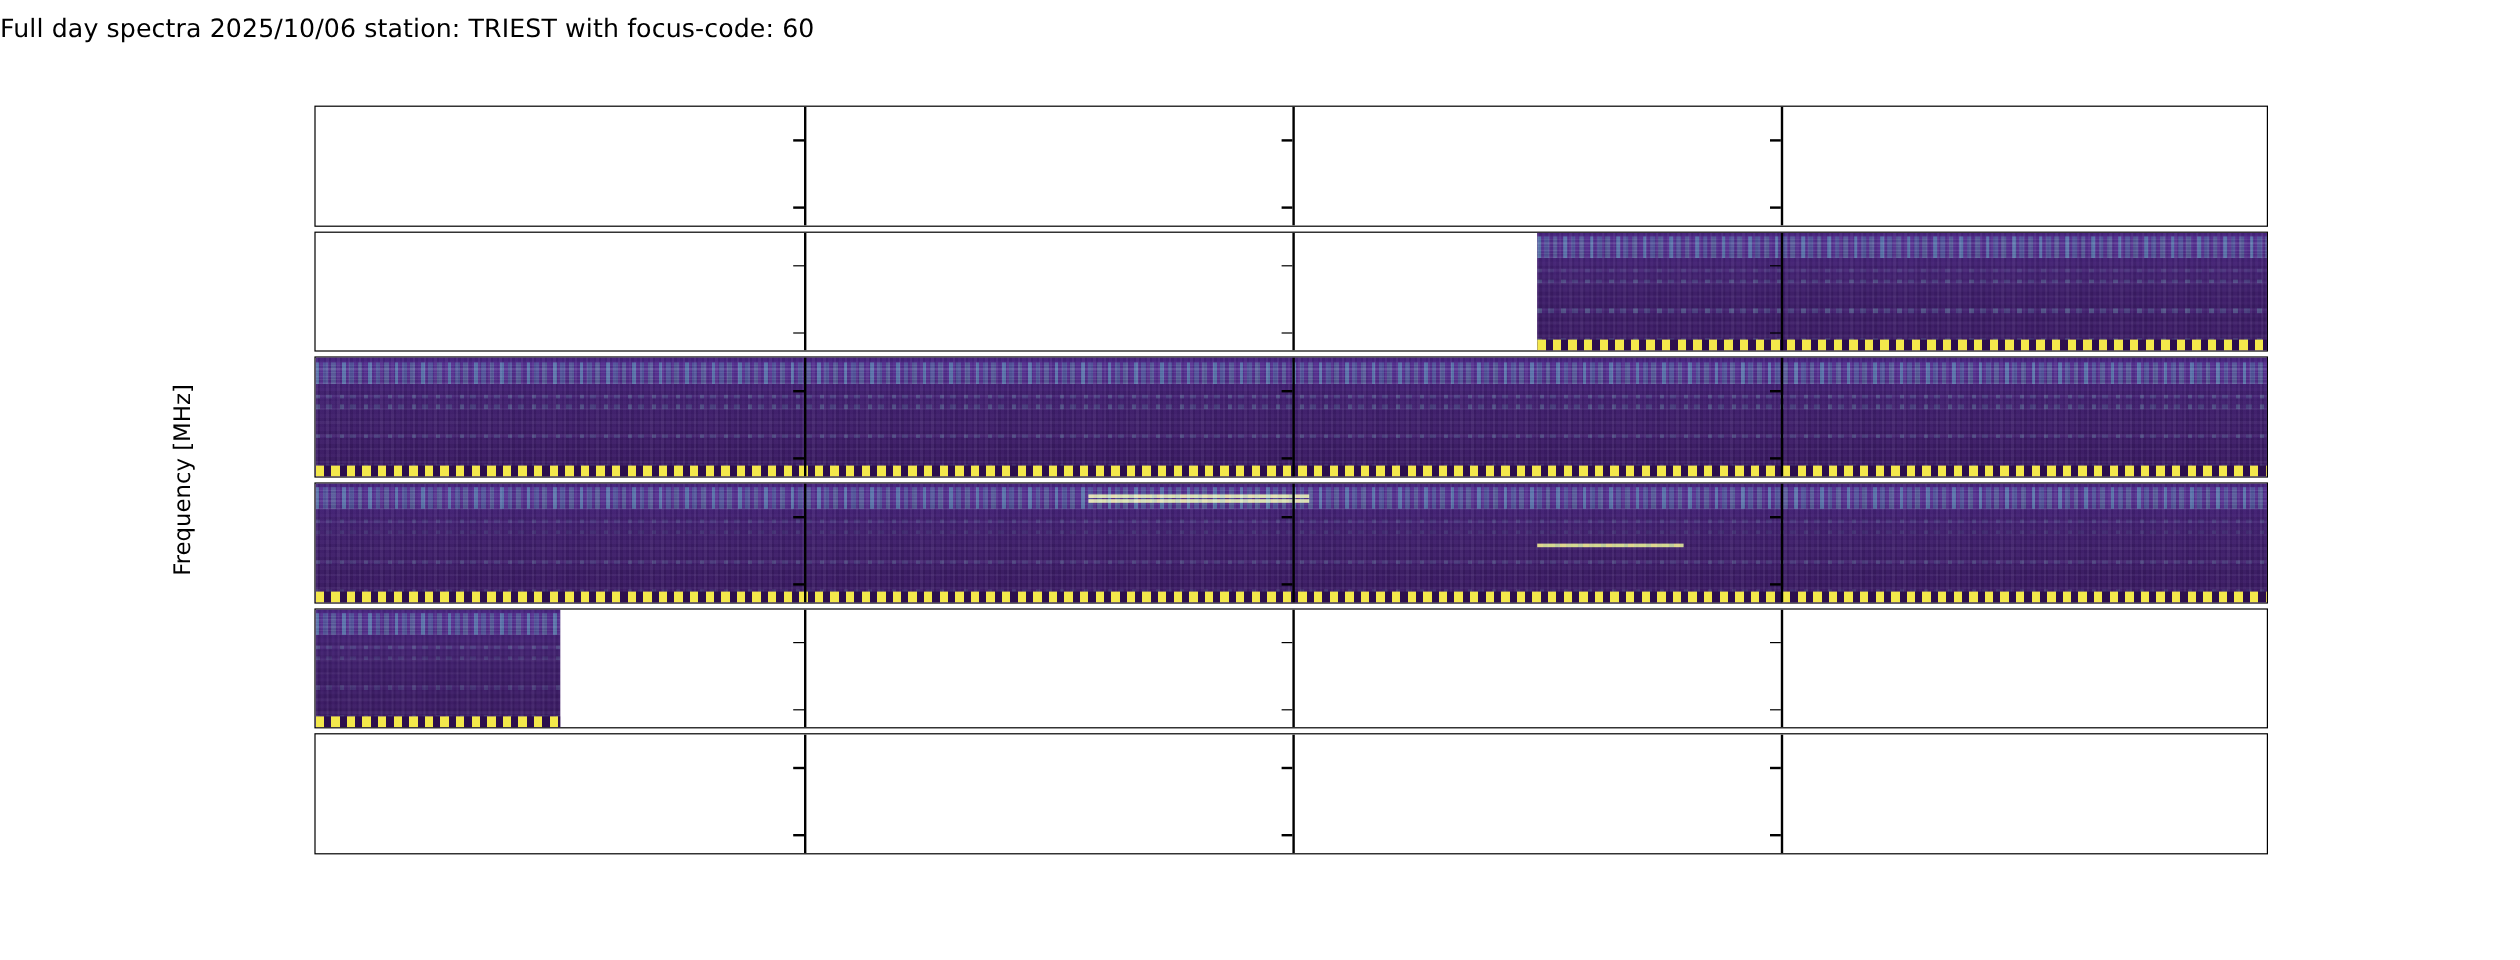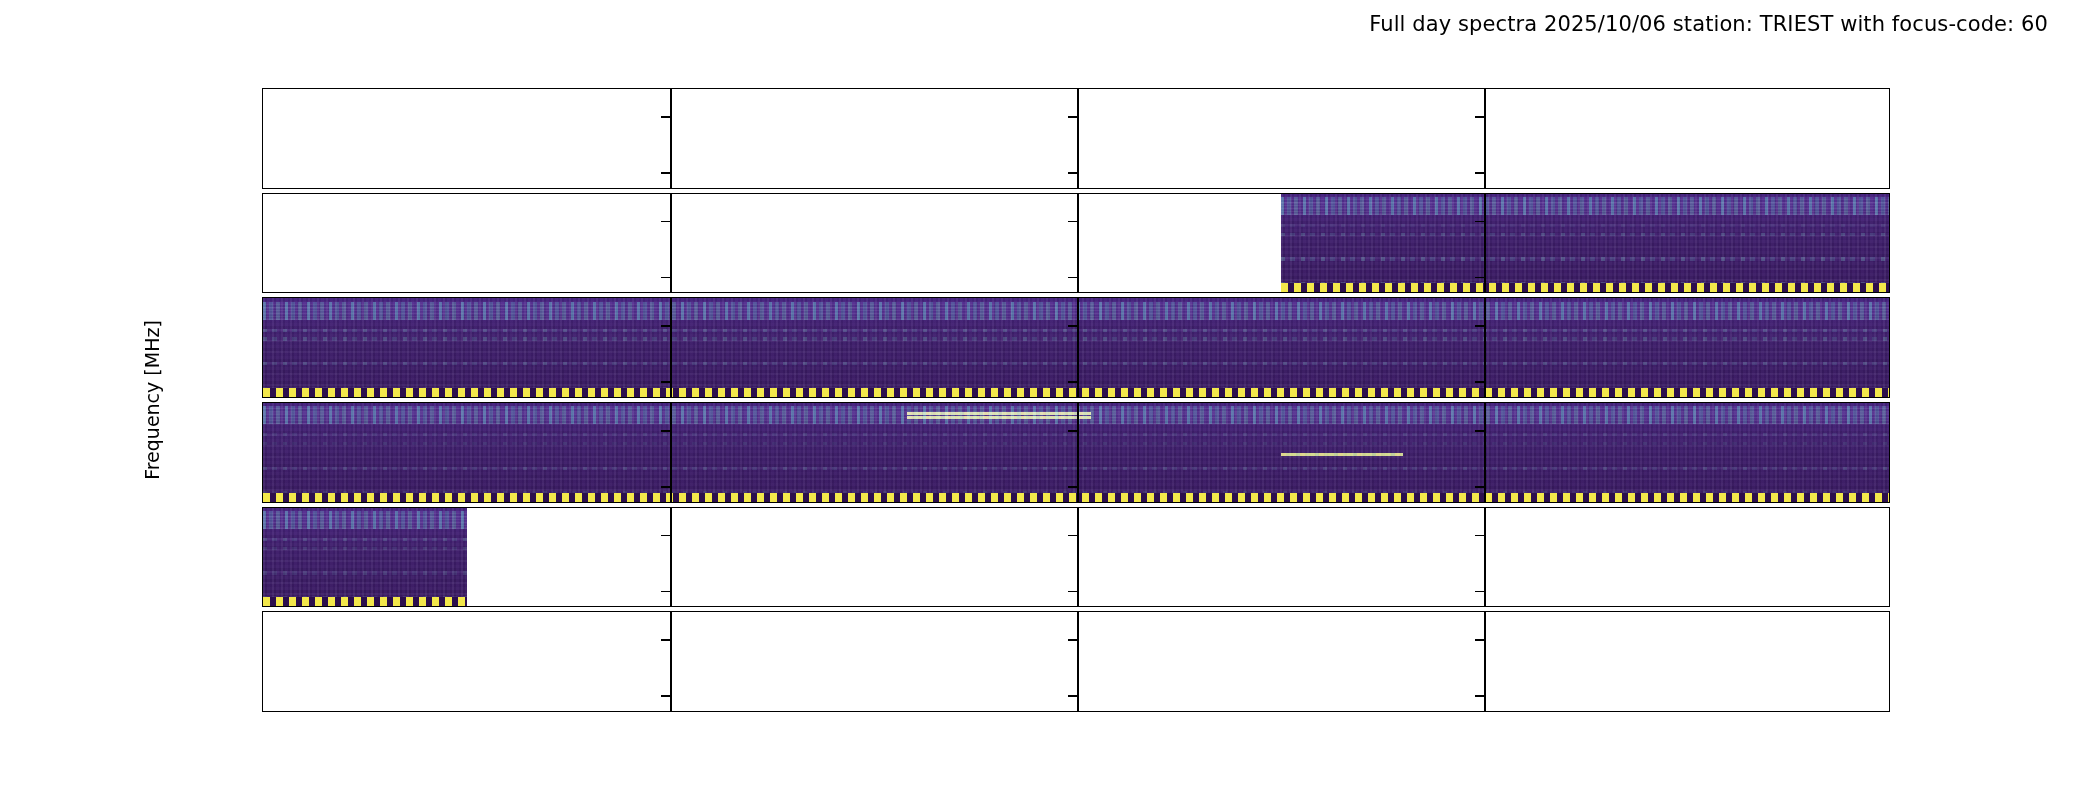--- a/index.html
+++ b/index.html
@@ -1,20 +1,20 @@
 <!DOCTYPE html>
 <html><head>
 <meta charset="utf-8">
 <style>
   html,body{margin:0;padding:0;background:#ffffff;}
   body{width:2100px;height:800px;font-family:"DejaVu Sans",sans-serif;overflow:hidden;}
   #figure{position:relative;width:2100px;height:800px;background:#fff;}
 
   #title{
-    position:absolute;left:0;top:12px;width:2048px;text-align:right;
+    position:absolute;left:0;top:12px;width:2048px;text-align:left;
     font-size:21px;color:#000;letter-spacing:.1px;
   }
 
   
   #plotarea{position:absolute;left:262px;top:88px;width:1628px;height:624px;}
 
   .row{position:absolute;left:0;width:1628px;box-sizing:border-box;
        border:1.6px solid #000;background:#fff;overflow:hidden;}
 
   

